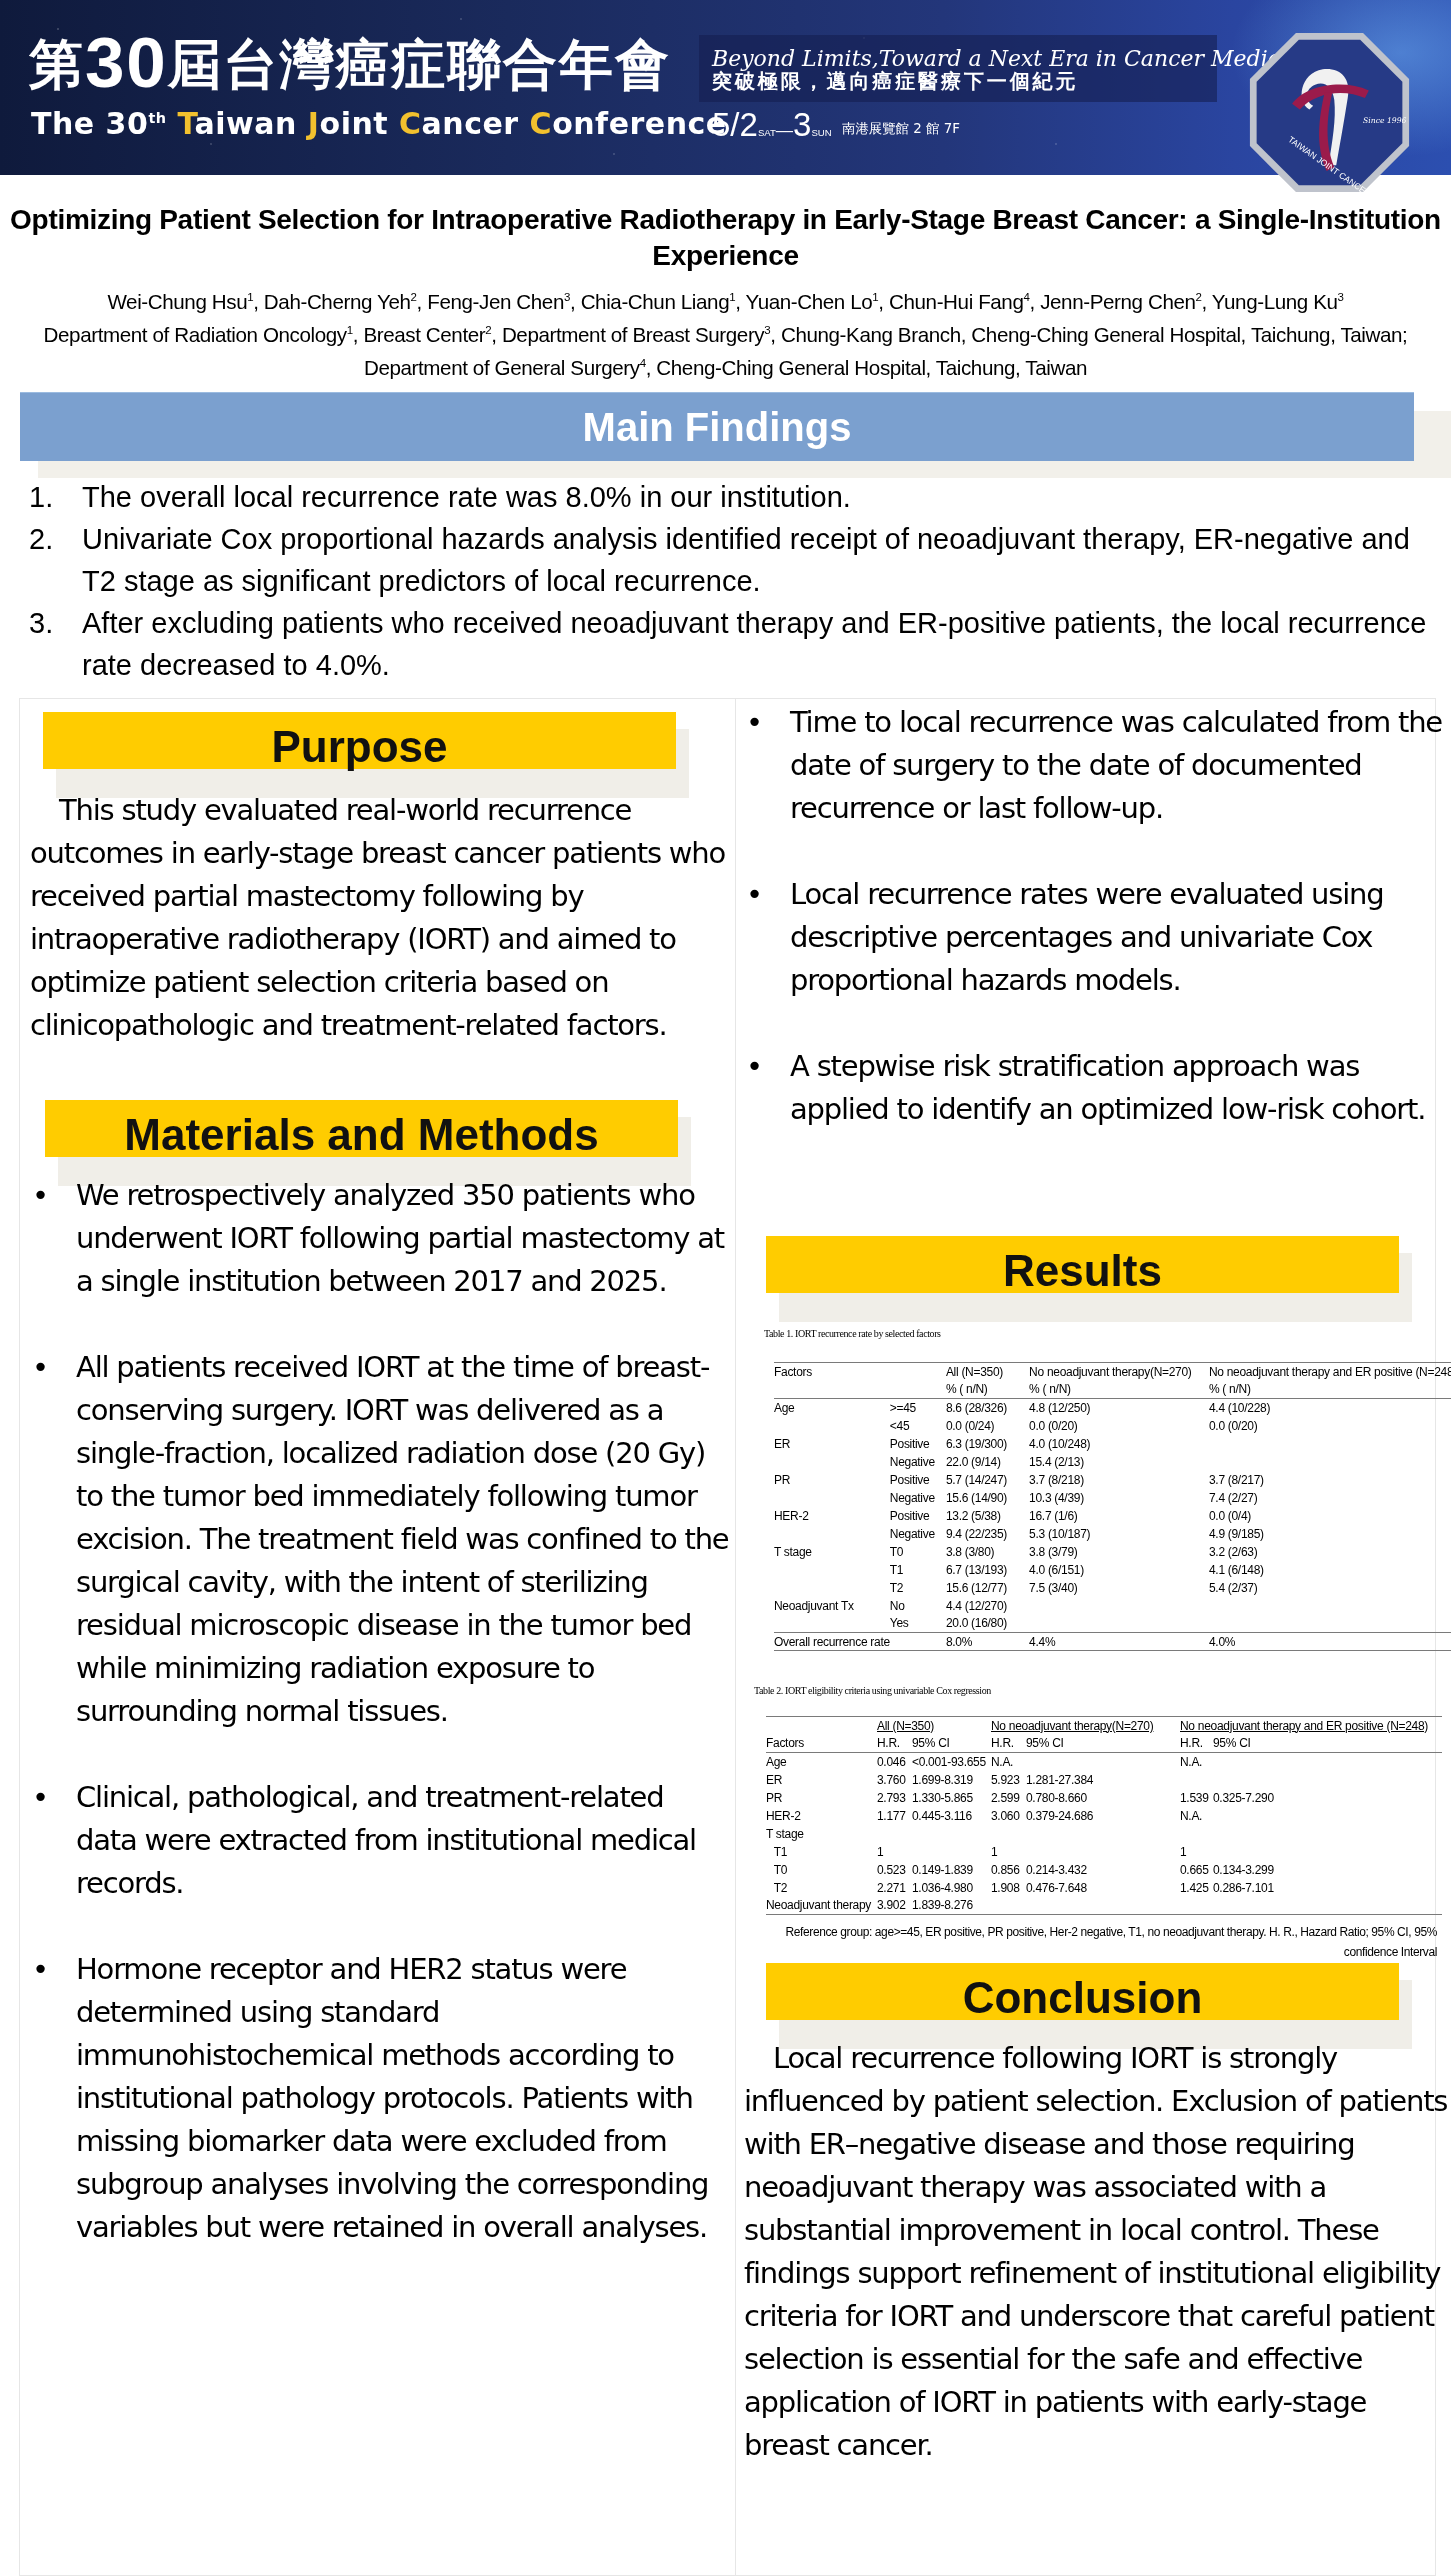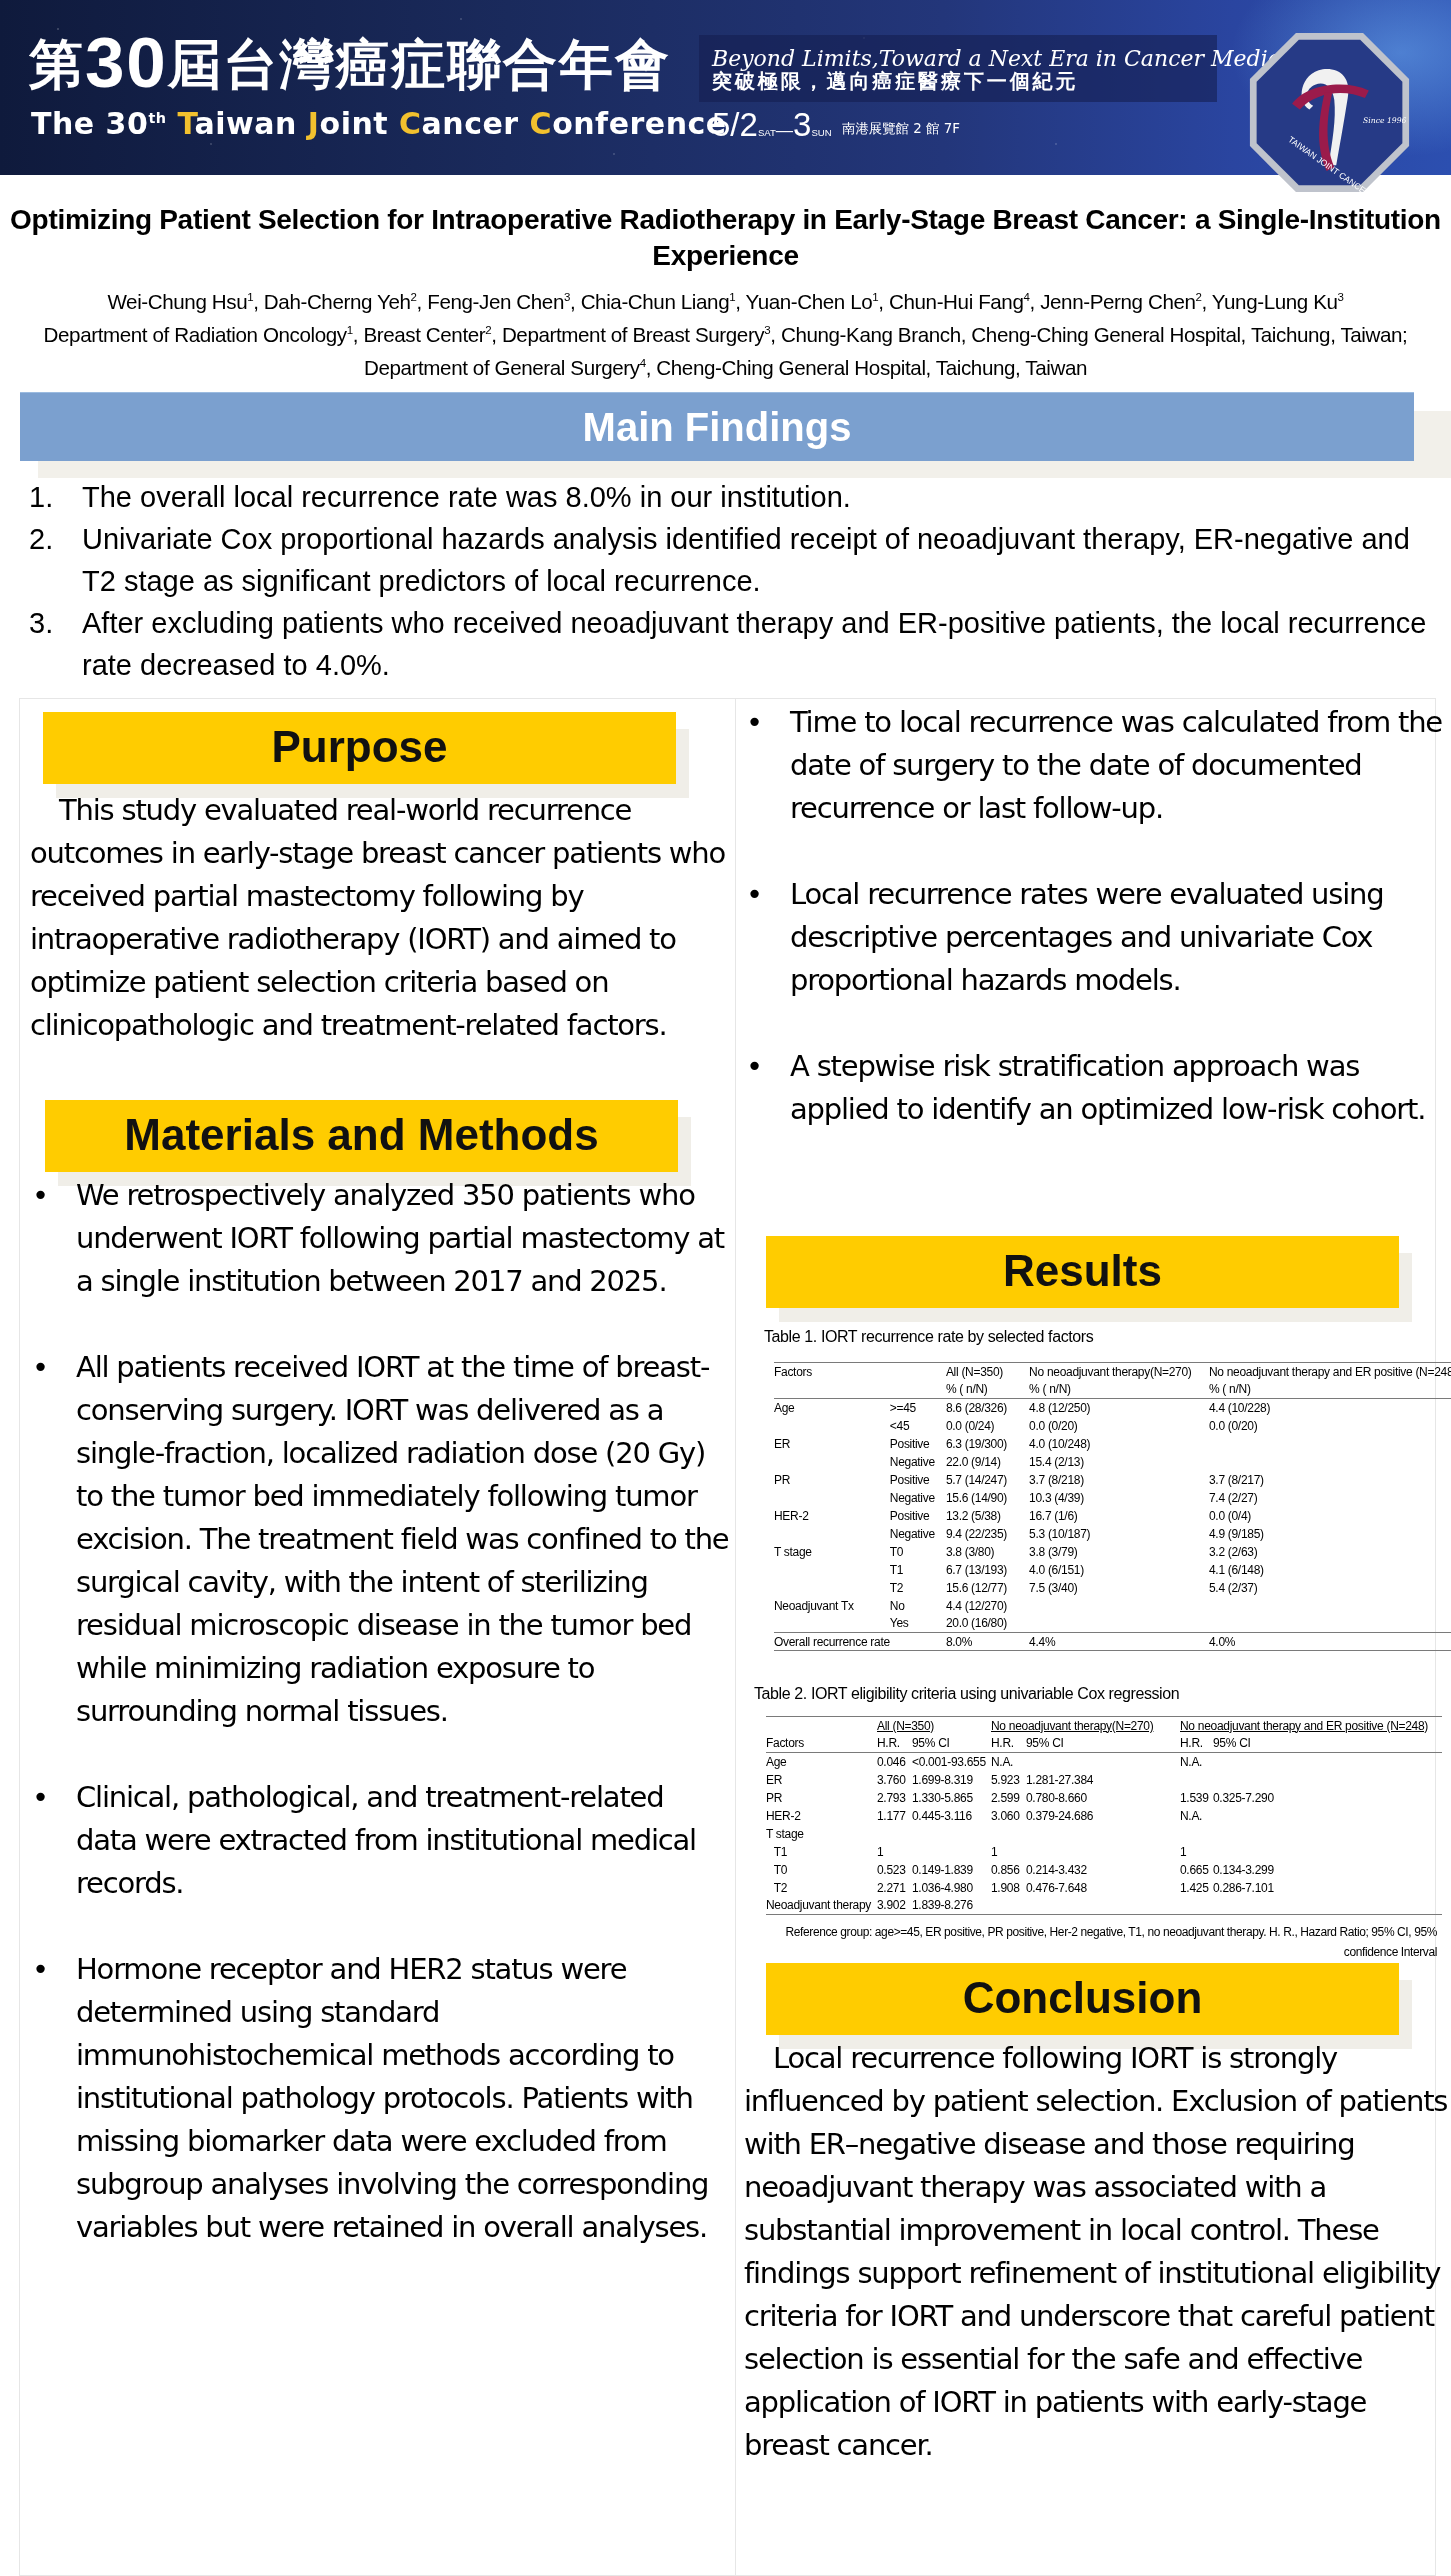--- a/index.html
+++ b/index.html
@@ -95,35 +95,35 @@
   
   .col-frame {
     position: absolute; top: 698px; height: 1878px; border: 1px solid #e6e6e6;
   }
   .col-left { left: 19px; width: 717px; }
   .col-right { left: 735px; width: 701px; }
 
   .sec-head { position: absolute; height: 69px; }
   .sec-head .shadow { position: absolute; left: 13.4px; top: 17.3px; width: 100%; height: 69px; background: #f0eee8; }
   .sec-head .bar {
-    position: absolute; left: 0; top: 0; width: 100%; height: 72px; background: #ffcc00;
+    position: absolute; left: 0; top: 0; width: 100%; height: 57px; background: #ffcc00;
     font-family: "Liberation Sans", sans-serif; font-weight: bold; font-size: 44px; text-align: center; line-height: 69px;
     color: #111;
   }
 
   .body-text {
     position: absolute; font-family: "DejaVu Sans", sans-serif; font-size: 29px; line-height: 43px;
     letter-spacing: -1.2px; color: #000;
   }
   .bullets { list-style: none; }
   .bullets li { position: relative; padding-left: 46px; margin-bottom: 43px; }
   .bullets li::before { content: "•"; position: absolute; left: 1.9px; top: 0; }
 
   
-  .tbl-caption { position: absolute; font-family: Liberation Sans, sans-serif; font-size: 16px; letter-spacing: -0.4px; text-align: center; }
+  .tbl-caption { position: absolute; font-family: Liberation Serif, serif; font-size: 10px; letter-spacing: -0.4px; text-align: center; }
   table.rt {
     position: absolute; border-collapse: collapse;
     font-family: "Liberation Sans", sans-serif; font-size: 12px; letter-spacing: -0.3px; margin-left: 12px;
   }
   table.rt td { padding: 0; height: 18px; white-space: nowrap; vertical-align: middle; }
   .t1 { left: 762px; top: 1362px; width: 683px; border-top: 1.9px solid #7a7a7a; border-bottom: 1.9px solid #7a7a7a; }
   .t1 tr.hdr-last td { border-bottom: 1.9px solid #7a7a7a; }
   .t1 tr.overall td { border-top: 1.4px solid #7a7a7a; }
   .t2 { left: 754px; top: 1716px; width: 676px; border-top: 1.9px solid #7a7a7a; }
   .t2 tr.hdr-last td { border-bottom: 1.4px solid #7a7a7a; }

